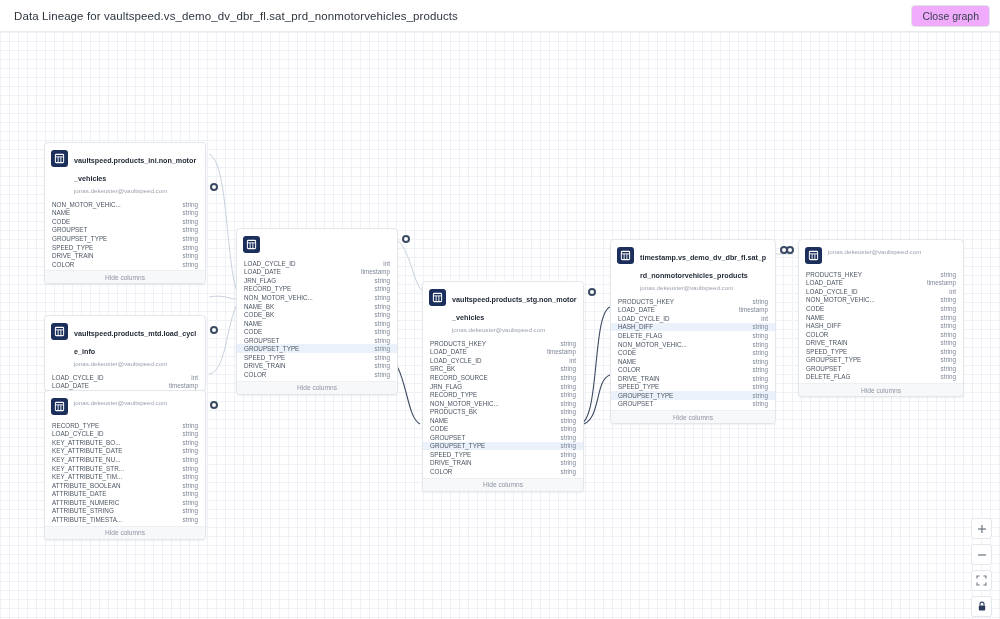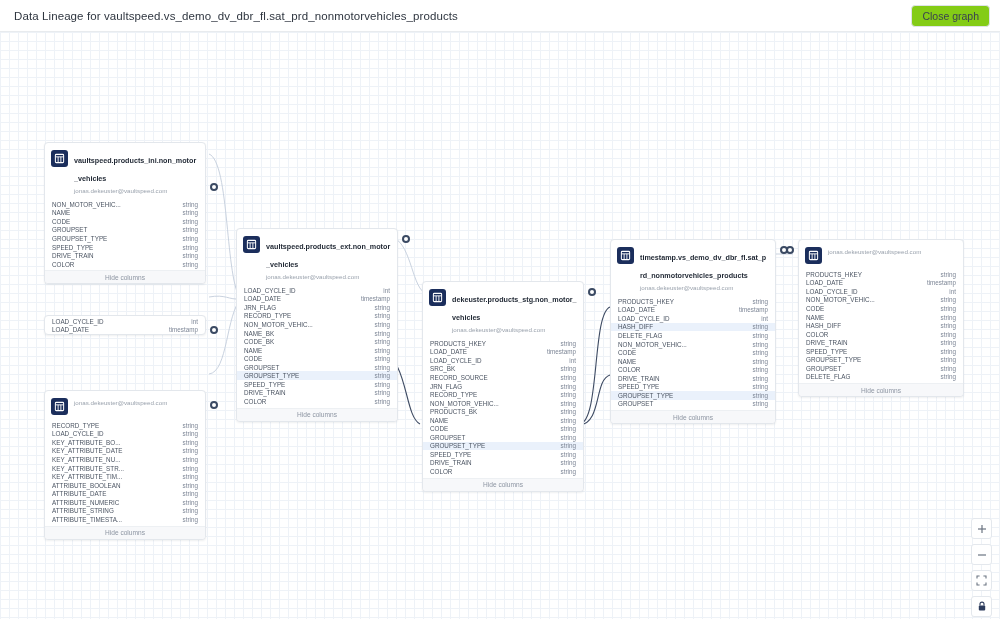--- a/index.html
+++ b/index.html
@@ -32,21 +32,21 @@
     color: #2f3640;
     letter-spacing: .1px;
     white-space: nowrap;
   }
   #close-graph {
     position: absolute; right: 10px; top: 5px;
     height: 22px;
     padding: 0 10px;
     font-size: 10.5px;
     color: #3a4250;
-    background: #84cc16;
+    background: #f0abfc;
     border: 1px solid #dfe3e8;
     border-radius: 4px;
     display: flex; align-items: center;
     cursor: pointer;
   }
 
   
   #canvas {
     position: absolute; left: 0; top: 32px;
     width: 1000px; height: 593px;
@@ -232,20 +232,34 @@
           <div class="col-row">
             <span>COLOR</span>
             <span class="col-type">string</span>
           </div>
         </div>
       <div class="node-foot">Hide columns</div>
       <div class="handle" style="right:-13px; top:40px;"></div>
     </div>
 
     <div class="node" style="left:44px; top:283px;">
+      <div class="node-head">
+        <span class="node-icon">
+          <svg width="11" height="11" viewBox="0 0 12 12">
+              <rect x="1.5" y="1.5" width="9" height="9" rx="1" fill="none" stroke="#ffffff" stroke-width="1.1"></rect>
+              <line x1="1.5" y1="4.2" x2="10.5" y2="4.2" stroke="#ffffff" stroke-width="1"></line>
+              <line x1="4.5" y1="4.2" x2="4.5" y2="10.5" stroke="#ffffff" stroke-width="1"></line>
+              <line x1="7.5" y1="4.2" x2="7.5" y2="10.5" stroke="#ffffff" stroke-width="1"></line>
+            </svg>
+        </span>
+        <span class="node-titles">
+          <span class="node-name">vaultspeed.products_mtd.load_cycle_info</span>
+          <span class="node-owner" style="display:block;">jonas.dekeuster@vaultspeed.com</span>
+        </span>
+      </div>
       <div class="cols">
           <div class="col-row">
             <span>LOAD_CYCLE_ID</span>
             <span class="col-type">int</span>
           </div>
           <div class="col-row">
             <span>LOAD_DATE</span>
             <span class="col-type">timestamp</span>
           </div>
         </div>
@@ -323,24 +337,20 @@
     <div class="node" style="left:236px; top:196px;">
       <div class="node-head">
         <span class="node-icon">
           <svg width="11" height="11" viewBox="0 0 12 12">
               <rect x="1.5" y="1.5" width="9" height="9" rx="1" fill="none" stroke="#ffffff" stroke-width="1.1"></rect>
               <line x1="1.5" y1="4.2" x2="10.5" y2="4.2" stroke="#ffffff" stroke-width="1"></line>
               <line x1="4.5" y1="4.2" x2="4.5" y2="10.5" stroke="#ffffff" stroke-width="1"></line>
               <line x1="7.5" y1="4.2" x2="7.5" y2="10.5" stroke="#ffffff" stroke-width="1"></line>
             </svg>
         </span>
-        <span class="node-titles">
-          <span class="node-name">vaultspeed.products_ext.non_motor_vehicles</span>
-          <span class="node-owner" style="display:block;">jonas.dekeuster@vaultspeed.com</span>
-        </span>
       </div>
       <div class="cols">
           <div class="col-row">
             <span>LOAD_CYCLE_ID</span>
             <span class="col-type">int</span>
           </div>
           <div class="col-row">
             <span>LOAD_DATE</span>
             <span class="col-type">timestamp</span>
           </div>
@@ -401,21 +411,21 @@
       <div class="node-head">
         <span class="node-icon">
           <svg width="11" height="11" viewBox="0 0 12 12">
               <rect x="1.5" y="1.5" width="9" height="9" rx="1" fill="none" stroke="#ffffff" stroke-width="1.1"></rect>
               <line x1="1.5" y1="4.2" x2="10.5" y2="4.2" stroke="#ffffff" stroke-width="1"></line>
               <line x1="4.5" y1="4.2" x2="4.5" y2="10.5" stroke="#ffffff" stroke-width="1"></line>
               <line x1="7.5" y1="4.2" x2="7.5" y2="10.5" stroke="#ffffff" stroke-width="1"></line>
             </svg>
         </span>
         <span class="node-titles">
-          <span class="node-name">dekeuster.products_stg.non_motor_vehicles</span>
+          <span class="node-name">vaultspeed.products_stg.non_motor_vehicles</span>
           <span class="node-owner" style="display:block;">jonas.dekeuster@vaultspeed.com</span>
         </span>
       </div>
       <div class="cols">
           <div class="col-row">
             <span>PRODUCTS_HKEY</span>
             <span class="col-type">string</span>
           </div>
           <div class="col-row">
             <span>LOAD_DATE</span>

